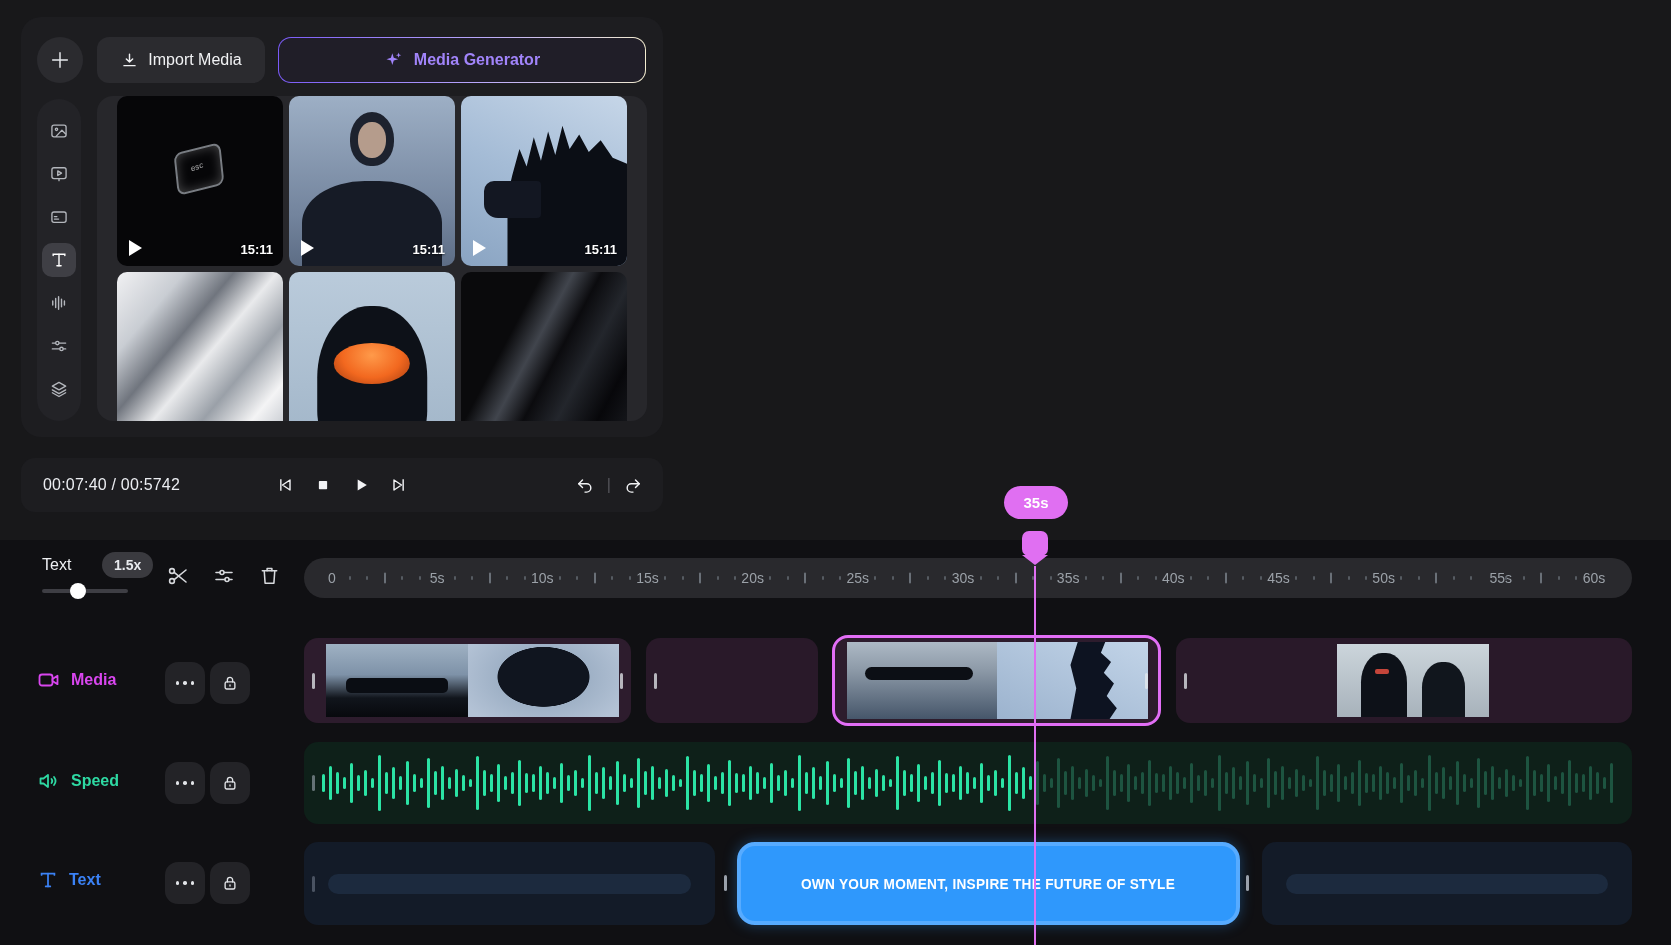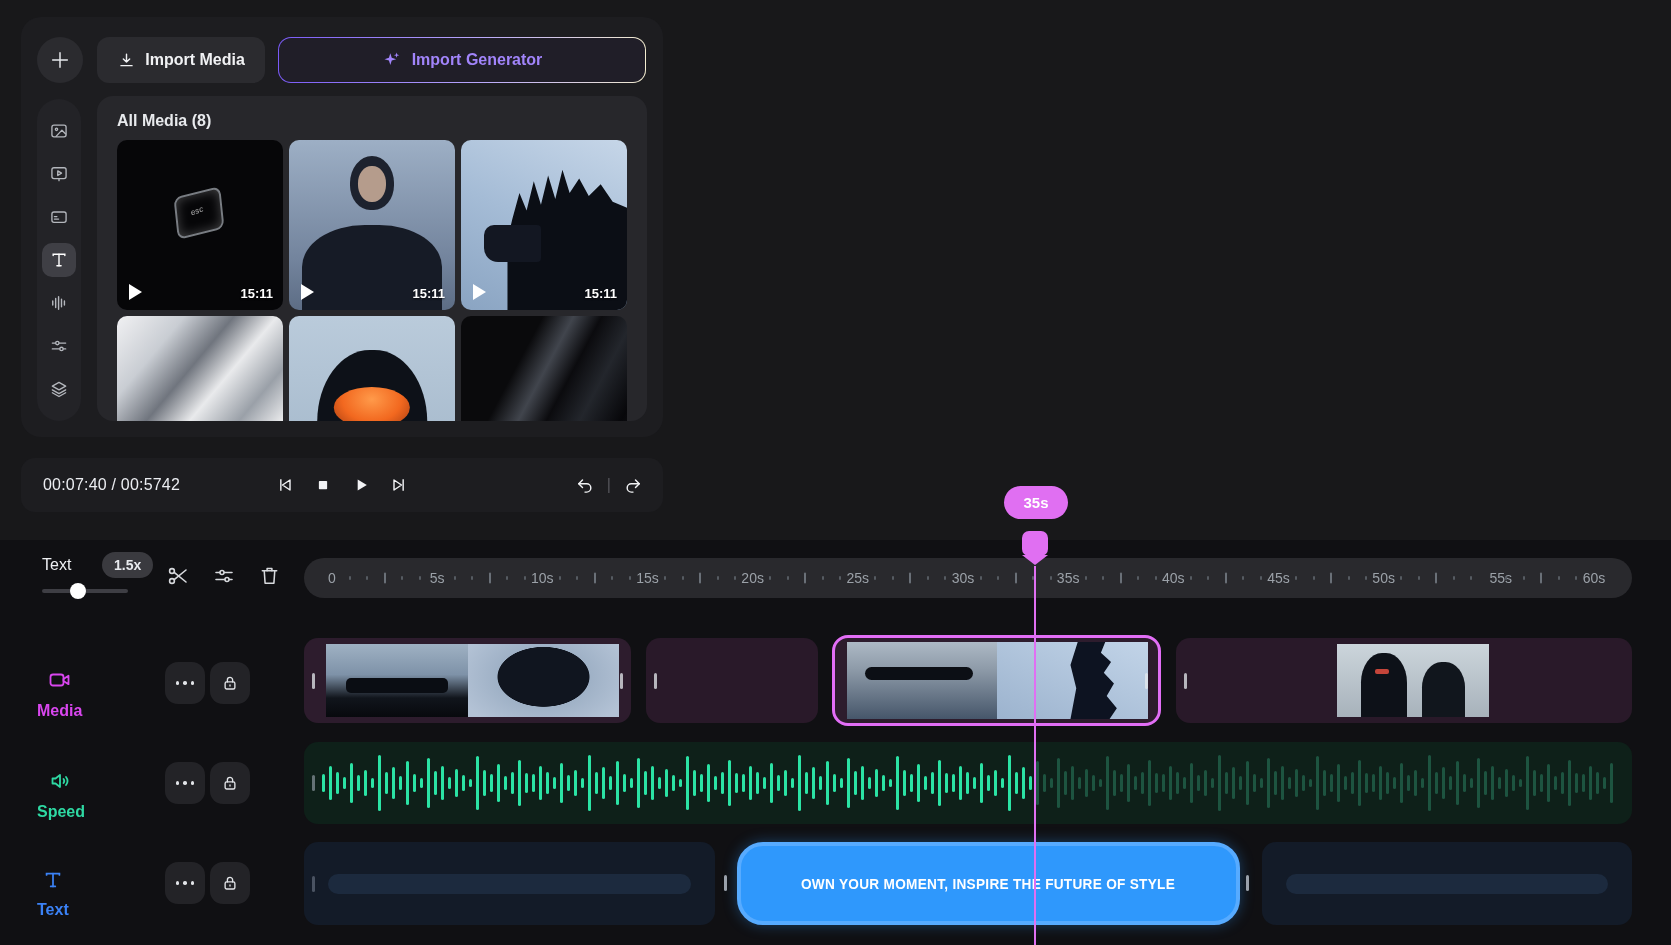--- a/index.html
+++ b/index.html
@@ -6,21 +6,21 @@
   *{box-sizing:border-box;}
   .stage{position:relative;width:1671px;height:945px;background:#18181a;overflow:hidden;
          font-family:"Liberation Sans",sans-serif;color:#e8eaee;}
   .timeline-bg{position:absolute;left:0;top:540px;width:1671px;height:405px;background:#101013;}
 
   
   .library-panel{position:absolute;left:21px;top:17px;width:642px;height:420px;border-radius:20px;background:#1d1d20;}
   .add-btn{position:absolute;left:16px;top:20px;width:46px;height:46px;border-radius:50%;background:#2b2b2f;border:none;
            display:flex;align-items:center;justify-content:center;color:#e8eaee;cursor:pointer;}
   .import-btn{position:absolute;left:76px;top:20px;width:168px;height:46px;border-radius:12px;background:#2b2b2f;border:none;
-              display:flex;align-items:center;justify-content:center;gap:9px;color:#f1f2f4;font-size:16px;font-weight:700;cursor:pointer;}
+              display:flex;align-items:center;justify-content:center;gap:9px;color:#f1f2f4;font-size:16px;font-weight:400;cursor:pointer;}
   .prompt-btn{position:absolute;left:257px;top:20px;width:368px;height:46px;border-radius:13px;cursor:pointer;
               background:linear-gradient(#201e28,#201e28) padding-box,linear-gradient(90deg,#7a5af8,#b9a8fb 55%,#f2eccf) border-box;
               border:1.5px solid transparent;display:flex;align-items:center;justify-content:center;gap:10px;
               color:#a184fa;font-size:16px;font-weight:600;}
   .tool-rail{position:absolute;left:16px;top:82px;width:44px;height:322px;border-radius:22px;background:#232327;
              display:flex;flex-direction:column;align-items:center;justify-content:space-evenly;padding:6px 0;}
   .rail-btn{width:34px;height:34px;border:none;background:transparent;border-radius:10px;color:#b4b7bd;
             display:flex;align-items:center;justify-content:center;cursor:pointer;}
   .rail-btn.active{background:#3f3f45;color:#ffffff;}
   .media-panel{position:absolute;left:76px;top:79px;width:550px;height:325px;border-radius:16px;background:#27272b;overflow:hidden;}
@@ -86,21 +86,21 @@
   .speed-knob{position:absolute;left:28px;top:-6px;width:16px;height:16px;border-radius:50%;background:#fff;}
   .tl-tool{position:absolute;top:564px;width:26px;height:26px;border:none;background:transparent;color:#d7d9dd;cursor:pointer;padding:0;}
 
   
   .ruler{position:absolute;left:304px;top:558px;width:1328px;height:40px;border-radius:20px;background:#29292d;overflow:hidden;}
   .r-label{position:absolute;top:50%;transform:translate(-50%,-50%);font-size:14px;color:#9ba1a8;}
   .r-tick{position:absolute;top:50%;width:2px;height:4px;background:#565b62;border-radius:1px;transform:translate(-50%,-50%);}
   .r-tick.tall{height:11px;background:#6a7078;}
 
   
-  .trk-head{position:absolute;left:37px;display:flex;align-items:center;gap:10px;font-size:16px;font-weight:700;flex-direction:column;}
+  .trk-head{position:absolute;left:37px;display:flex;align-items:center;gap:10px;font-size:16px;font-weight:700;}
   .trk-head.media{top:668px;color:#d946ef;}
   .trk-head.audio{top:769px;color:#2ed9a3;}
   .trk-head.text{top:869px;color:#3b82f6;}
   .row-btn{position:absolute;width:40px;height:42px;border-radius:13px;background:#232327;border:none;color:#e2e4e8;
            display:flex;align-items:center;justify-content:center;cursor:pointer;}
   .dots{display:flex;gap:4px;}
   .dots i{width:3.5px;height:3.5px;border-radius:50%;background:#e2e4e8;}
 
   
   .clip{position:absolute;border-radius:14px;cursor:pointer;}
@@ -121,21 +121,21 @@
   .w-fig1{position:absolute;left:16%;bottom:0;width:30%;height:88%;background:#0d1118;border-radius:46% 46% 0 0;}
   .w-fig2{position:absolute;right:16%;bottom:0;width:28%;height:76%;background:#11161d;border-radius:46% 46% 0 0;}
   .spec{position:absolute;left:30%;top:26%;width:14px;height:5px;background:#c4453a;border-radius:2px;}
 
   .audio-clip{position:absolute;left:304px;top:742px;width:1328px;height:82px;border-radius:14px;background:#0e2019;overflow:hidden;cursor:pointer;}
   .waveform{position:absolute;left:18px;right:18px;top:0;bottom:0;display:flex;align-items:center;gap:4px;overflow:hidden;}
   .wbar{flex:none;width:3px;border-radius:1.5px;}
 
   .t-clip{position:absolute;top:842px;height:83px;border-radius:14px;background:#131b28;cursor:pointer;}
   .t-inner{position:absolute;left:24px;right:24px;top:50%;transform:translateY(-50%);height:20px;border-radius:10px;background:#1c2a3e;}
-  .t-clip.active{background:#2f98fc;border:4px solid #57abff;border-radius:26px;display:flex;align-items:center;justify-content:center;
+  .t-clip.active{background:#2f98fc;border:4px solid #57abff;border-radius:18px;display:flex;align-items:center;justify-content:center;
                  box-shadow:0 0 14px rgba(47,152,252,.35);}
   .t-clip.active .t-label{font-size:14.5px;font-weight:600;color:#fff;letter-spacing:.3px;transform:scaleX(.94);white-space:nowrap;}
   .trim{position:absolute;width:3px;height:16px;border-radius:2px;background:#9aa1ab;z-index:26;}
 </style>
 </head>
 <body>
 
 <div class="stage">
   <div class="timeline-bg"></div>
 
@@ -150,21 +150,21 @@
           <path d="M12 4v10m0 0l-4-4m4 4l4-4"></path>
           <path d="M5 18.5h14"></path>
         </svg>
       <span>Import Media</span>
     </button>
     <button class="prompt-btn">
       <svg width="20" height="20" viewBox="0 0 24 24" fill="currentColor">
           <path d="M10 4l1.7 5.3L17 11l-5.3 1.7L10 18l-1.7-5.3L3 11l5.3-1.7z"></path>
           <path d="M17.5 3l.8 2.4 2.4.8-2.4.8-.8 2.4-.8-2.4-2.4-.8 2.4-.8z"></path>
         </svg>
-      <span>Import Generator</span>
+      <span>Media Generator</span>
     </button>
 
     <nav class="tool-rail">
       <button class="rail-btn">
         <svg width="20" height="20" viewBox="0 0 24 24" fill="none" stroke="currentColor" stroke-width="1.6" stroke-linecap="round" stroke-linejoin="round">
             <rect x="3.5" y="5" width="17" height="14" rx="2.5"></rect>
             <circle cx="9" cy="10" r="1.4"></circle>
             <path d="M20 15.5l-4.5-4.5-7 7.5"></path>
           </svg>
       </button>
@@ -203,21 +203,20 @@
       <button class="rail-btn">
         <svg width="20" height="20" viewBox="0 0 24 24" fill="none" stroke="currentColor" stroke-width="1.6" stroke-linecap="round" stroke-linejoin="round">
             <path d="M12 4l8 4.5-8 4.5-8-4.5z"></path>
             <path d="M4 13l8 4.5 8-4.5"></path>
             <path d="M4 16.5L12 21l8-4.5"></path>
           </svg>
       </button>
     </nav>
 
     <div class="media-panel">
-      <div class="media-header">All Media (8)</div>
       <div class="media-grid">
         <div class="thumb th-cube">
           <div class="cube">
               <span>esc</span>
             </div>
           <span class="play-tri"></span>
           <span class="dur">15:11</span>
         </div>
         <div class="thumb th-portrait">
           <div class="p-body"></div>

